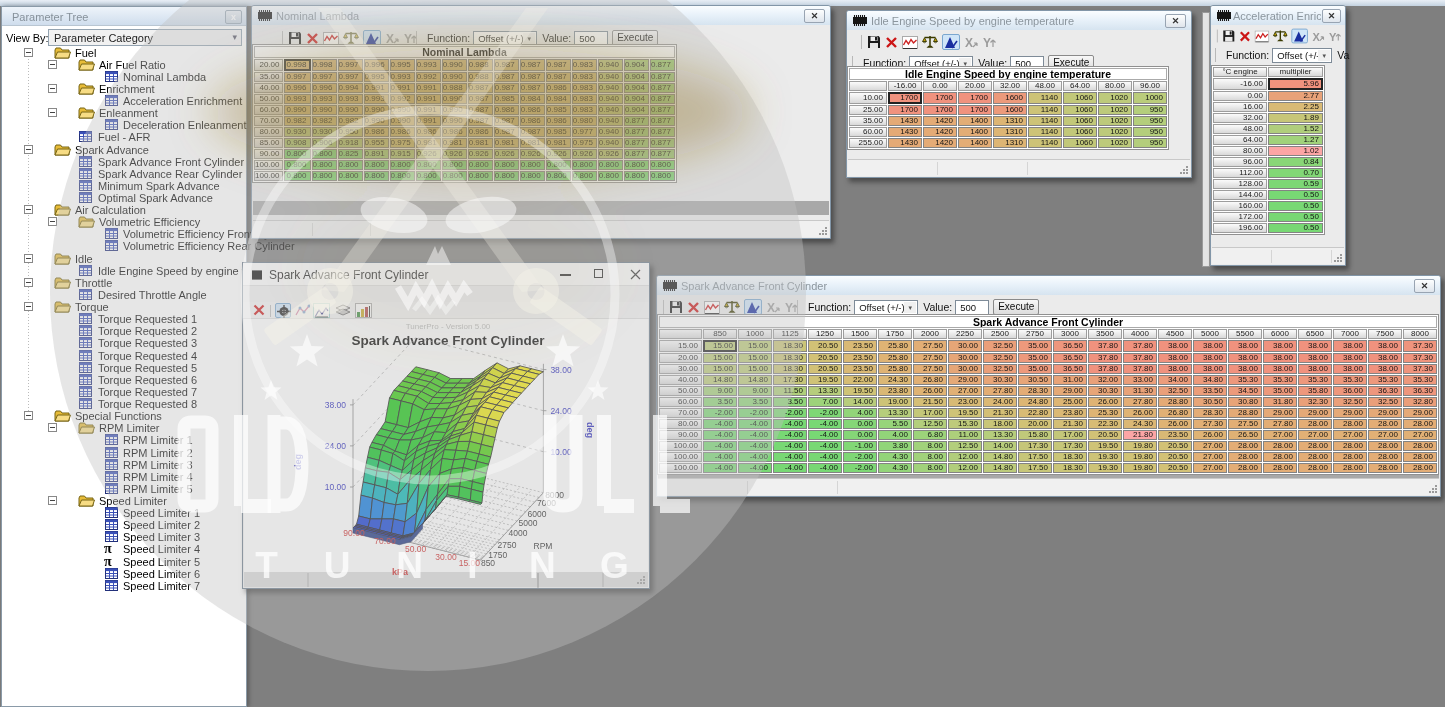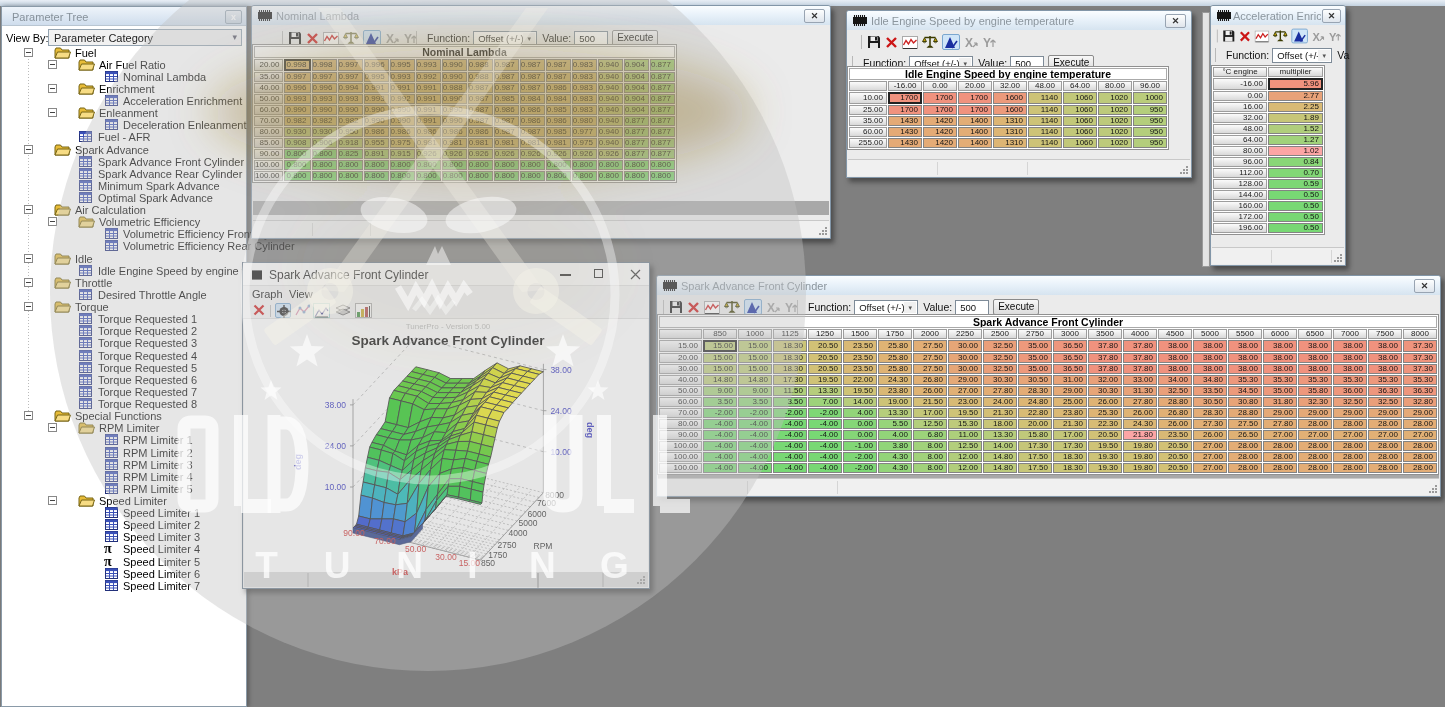--- a/index.html
+++ b/index.html
@@ -1316,24 +1316,20 @@
     <svg width="14" height="10" viewBox="0 0 14 10" style="position:absolute;left:7px;top:7px;">
       <rect x="2" y="1" width="10" height="8" fill="#111"></rect>
       <path d="M3 0 V1 M5 0 V1 M7 0 V1 M9 0 V1 M11 0 V1 M3 9 V10 M5 9 V10 M7 9 V10 M9 9 V10 M11 9 V10" stroke="#111" stroke-width="1.2"></path>
     </svg>
     <div class="abs" style="left:26px;top:5px;font-size:12px;color:#1a1a1a;">Spark Advance Front Cylinder</div>
     <div class="abs" style="left:317px;top:11px;width:11px;height:1.5px;background:#222;"></div>
     <div class="abs" style="left:351px;top:6px;width:9px;height:9px;border:1.5px solid #222;"></div>
     <svg width="11" height="11" style="position:absolute;left:387px;top:6px;">
       <path d="M1 1 L10 10 M10 1 L1 10" stroke="#333" stroke-width="1.2"></path>
     </svg>
-    <div class="abs" style="left:0;top:23px;right:0;height:16px;background:#f3f3f3;font-size:11px;color:#111;">
-      <span style="position:absolute;left:9px;top:2px;">Graph</span>
-      <span style="position:absolute;left:46px;top:2px;">View</span>
-    </div>
     <div class="abs" style="left:0;top:39px;right:0;height:17px;background:#f3f3f3;border-bottom:1px solid #ddd;"></div>
     <svg width="12" height="12" style="position:absolute;left:10px;top:41px;">
       <path d="M1.5 1.5 L10.5 10.5 M10.5 1.5 L1.5 10.5" stroke="#cc1616" stroke-width="2.2"></path>
     </svg>
     <div class="abs" style="left:27px;top:42px;width:1px;height:12px;background:#bbb;"></div>
     <span class="isel" style="position:absolute;left:32px;top:40px;width:16px;height:15px;"><svg width="14" height="13" viewBox="0 0 14 13" style="margin:1px 0 0 1px;">
         <circle cx="7" cy="6.5" r="4.6" fill="#222"></circle>
         <circle cx="7" cy="6.5" r="2" fill="#fff"></circle>
         <path d="M7 0 V13 M0 6.5 H14" stroke="#222" stroke-width="1.4"></path>
       </svg></span>

